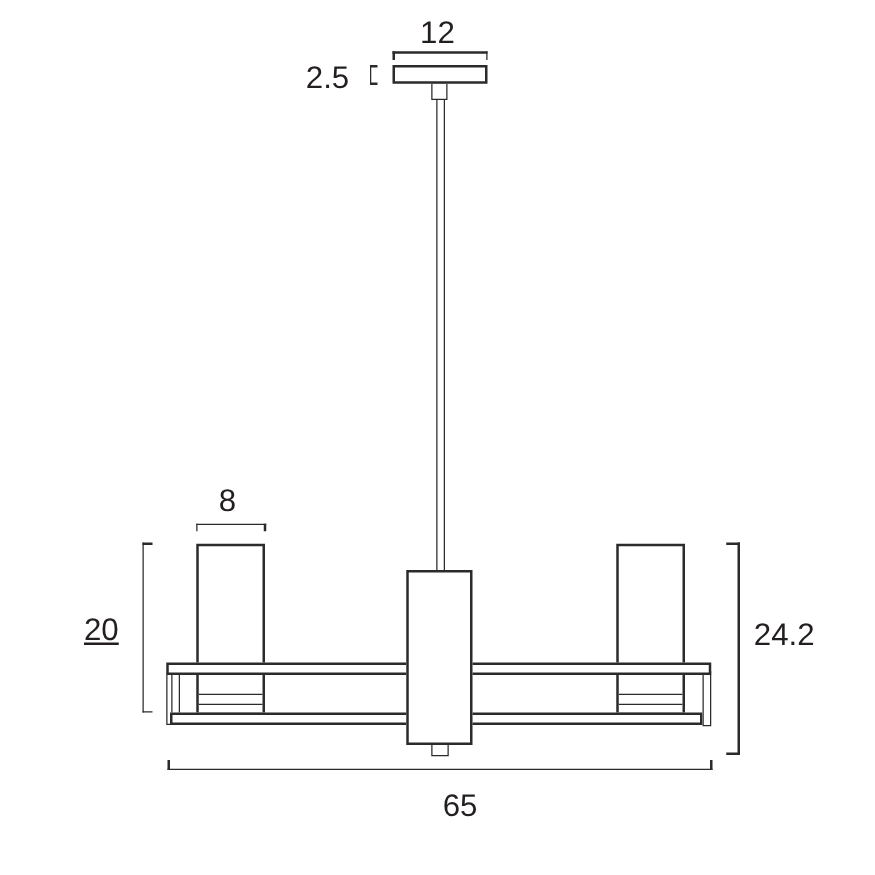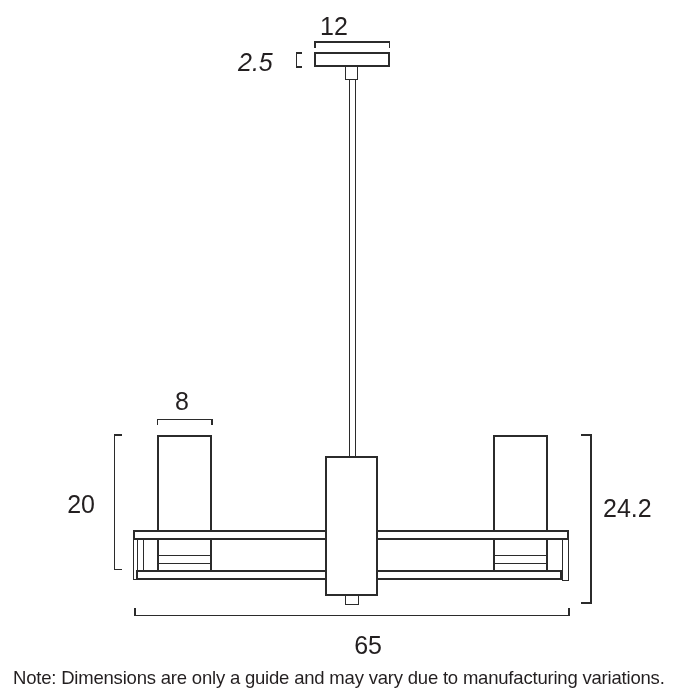--- a/index.html
+++ b/index.html
@@ -33,26 +33,26 @@
     font-size:18.5px;
     letter-spacing:-0.2px;
     white-space:nowrap;
   }
 </style>
 </head>
 <body>
 
 <div class="stage">
 
-  <div class="abs dim-label" style="left:320px;top:14px;width:60px;text-align:left;">12</div>
+  <div class="abs dim-label" style="left:320px;top:14px;width:60px;text-align:center;">12</div>
   <div class="abs ln" style="left:314px;top:41px;width:76px;height:1.5px;"></div>
   <div class="abs ln" style="left:314px;top:41px;width:1.5px;height:7px;"></div>
   <div class="abs ln" style="left:388.5px;top:41px;width:1.5px;height:7px;"></div>
 
-  <div class="abs dim-label" style="left:238px;top:50px;width:48px;text-align:left;font-style:italic;">2.5</div>
+  <div class="abs dim-label" style="left:238px;top:50px;width:48px;text-align:center;">2.5</div>
   <div class="abs ln" style="left:295.5px;top:52px;width:1.5px;height:15.5px;"></div>
   <div class="abs ln" style="left:295.5px;top:52px;width:6.5px;height:1.5px;"></div>
   <div class="abs ln" style="left:295.5px;top:66px;width:6.5px;height:1.5px;"></div>
 
   <div class="abs shape" style="left:314px;top:52px;width:76px;height:15px;z-index:5;"></div>
   <div class="abs shape-thin" style="left:345px;top:65.5px;width:13px;height:14.5px;z-index:4;"></div>
   <div class="abs" style="left:348.8px;top:79px;width:7px;height:378px;
               border-left:1.8px solid var(--line);border-right:1.8px solid var(--line);
               background:var(--bg);z-index:3;"></div>
 
@@ -72,30 +72,29 @@
   <div class="abs shape-thin" style="left:133px;top:537px;width:10.5px;height:43px;z-index:2;"></div>
   <div class="abs ln" style="left:136.5px;top:538.5px;width:1.2px;height:41px;z-index:2;"></div>
   <div class="abs shape-thin" style="left:561.5px;top:537px;width:7px;height:43.5px;z-index:2;"></div>
 
   <div class="abs shape" style="left:133px;top:529.5px;width:435.5px;height:10px;z-index:3;"></div>
   <div class="abs shape" style="left:136px;top:570px;width:426px;height:9.5px;z-index:3;"></div>
 
   <div class="abs shape-thin" style="left:344.5px;top:593px;width:14px;height:12px;z-index:4;"></div>
   <div class="abs shape" style="left:325px;top:456px;width:53px;height:139.5px;z-index:5;"></div>
 
-  <div class="abs dim-label" style="left:53px;top:492px;width:42px;text-align:right;">20</div>
+  <div class="abs dim-label" style="left:53px;top:492px;width:42px;text-align:right;text-decoration:underline;">20</div>
   <div class="abs ln" style="left:113.5px;top:434px;width:1.5px;height:136px;"></div>
   <div class="abs ln" style="left:113.5px;top:434px;width:8px;height:1.5px;"></div>
   <div class="abs ln" style="left:113.5px;top:568.5px;width:8px;height:1.5px;"></div>
 
   <div class="abs dim-label" style="left:603px;top:496px;width:70px;text-align:left;">24.2</div>
   <div class="abs ln" style="left:590px;top:434px;width:1.5px;height:169.5px;"></div>
   <div class="abs ln" style="left:580.5px;top:434px;width:11px;height:1.5px;"></div>
   <div class="abs ln" style="left:580.5px;top:602px;width:11px;height:1.5px;"></div>
 
   <div class="abs ln" style="left:134px;top:614.5px;width:435.5px;height:1.5px;"></div>
   <div class="abs ln" style="left:134px;top:608px;width:1.5px;height:8px;"></div>
   <div class="abs ln" style="left:568px;top:608px;width:1.5px;height:8px;"></div>
   <div class="abs dim-label" style="left:322px;top:633px;width:60px;text-align:right;">65</div>
 
-  <div class="abs note" style="left:13px;top:667px;">Note: Dimensions are only a guide and may vary due to manufacturing variations.</div>
 
 </div>
 
 </body></html>

